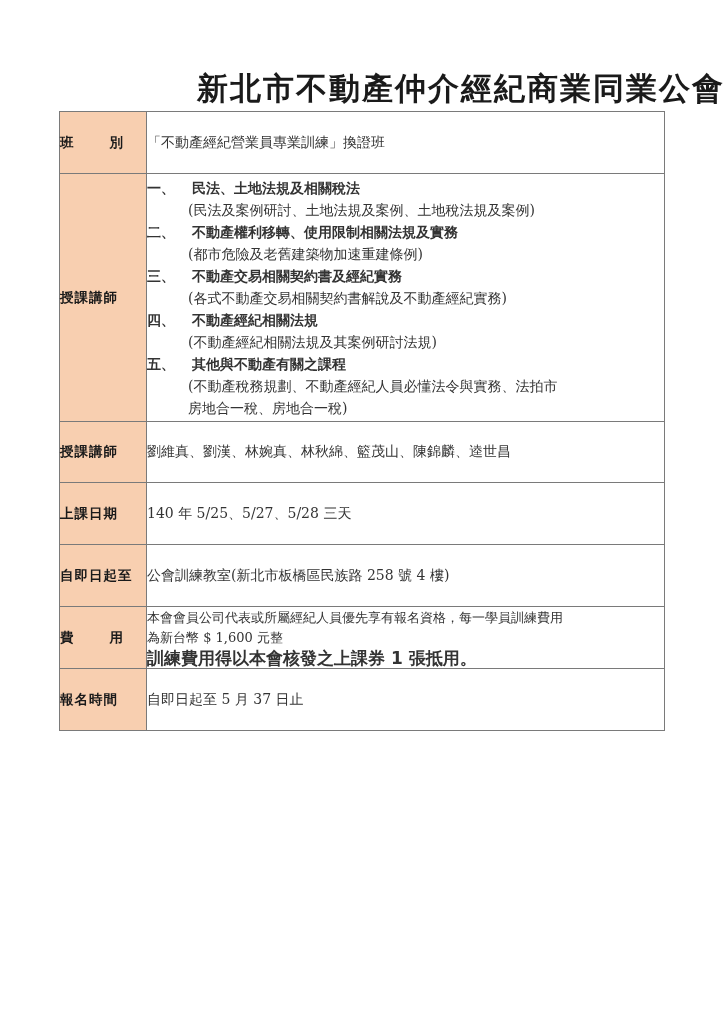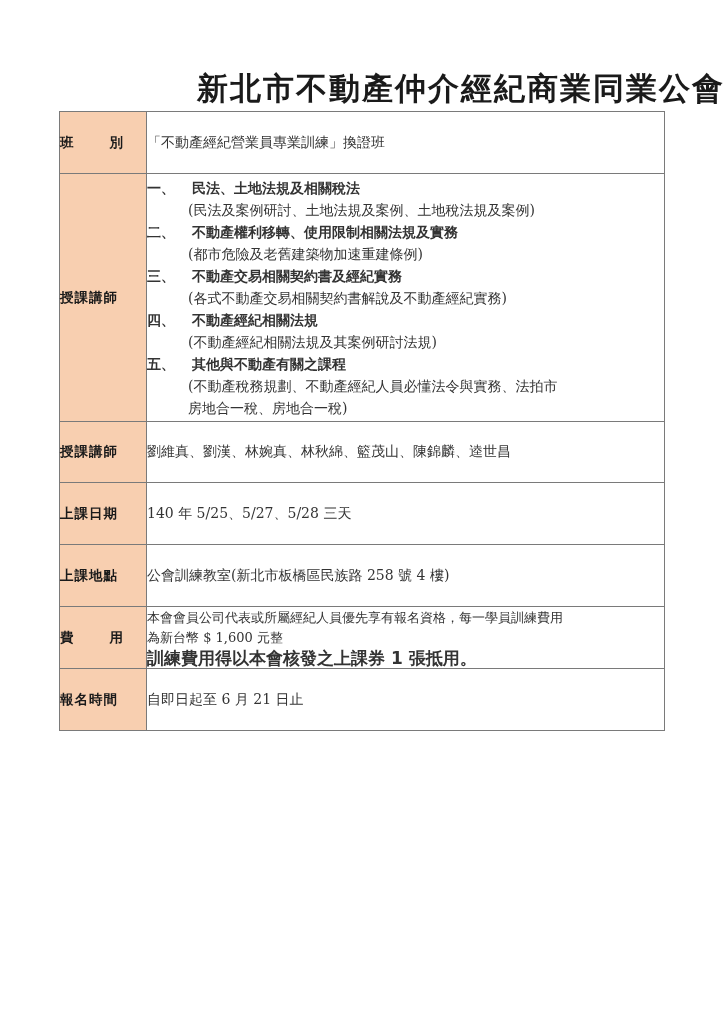--- a/index.html
+++ b/index.html
@@ -82,34 +82,34 @@
   </tr>
   <tr style="height:61px">
     <td class="label">授課講師</td>
     <td class="value">劉維真、劉漢、林婉真、林秋綿、籃茂山、陳錦麟、逵世昌</td>
   </tr>
   <tr style="height:62px">
     <td class="label">上課日期</td>
     <td class="value">140 年 5/25、5/27、5/28 三天</td>
   </tr>
   <tr style="height:62px">
-    <td class="label">上課地點</td>
+    <td class="label">自即日起至</td>
     <td class="value">公會訓練教室(新北市板橋區民族路 258 號 4 樓)</td>
   </tr>
   <tr style="height:62px">
     <td class="label spread">
       <span>
             <b>費</b>
             <b>用</b>
           </span>
     </td>
     <td class="value">
       <div class="fee-line">本會會員公司代表或所屬經紀人員優先享有報名資格，每一學員訓練費用</div>
       <div class="fee-line">為新台幣 $ 1,600 元整</div>
       <div class="fee-bold">訓練費用得以本會核發之上課券 1 張抵用。</div>
     </td>
   </tr>
   <tr style="height:62px">
     <td class="label">報名時間</td>
-    <td class="value">自即日起至 6 月 21 日止</td>
+    <td class="value">自即日起至 5 月 37 日止</td>
   </tr>
 </tbody>
   </table>
 
 </body></html>

